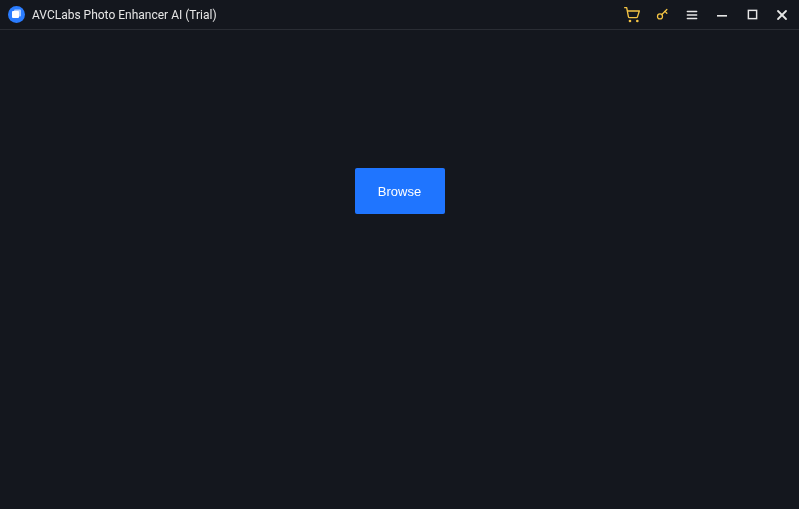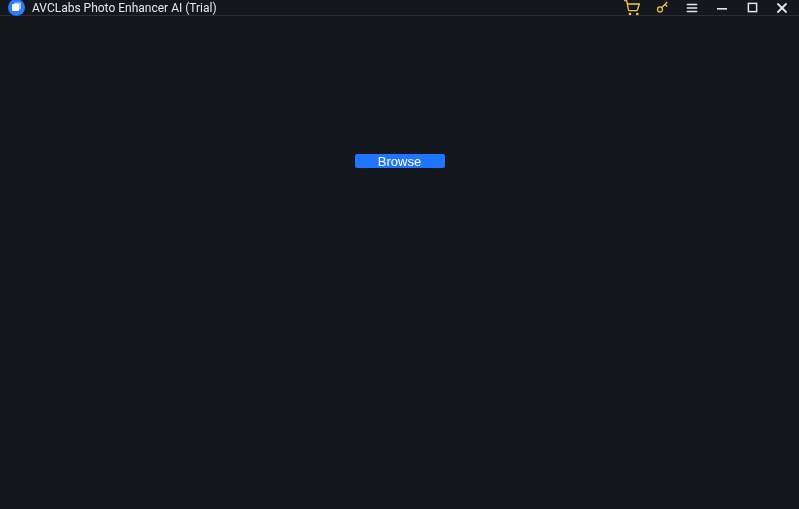--- a/index.html
+++ b/index.html
@@ -4,21 +4,21 @@
 <style>
   * { margin: 0; padding: 0; box-sizing: border-box; }
   html, body { width: 799px; height: 509px; overflow: hidden; }
   body {
     background: #14171e;
     font-family: -apple-system, "Segoe UI", Roboto, Arial, sans-serif;
     color: #d0d0d0;
     user-select: none;
   }
   .titlebar {
-    height: 16px;
+    height: 30px;
     background: #14171e;
     display: flex;
     align-items: center;
     padding: 0 8px 0 8px;
     border-bottom: 1px solid #2a2d34;
   }
   .titlebar-left {
     display: flex;
     align-items: center;
     gap: 7px;
@@ -73,21 +73,21 @@
     margin-bottom: 38px;
   }
   .drop-text {
     color: #7c7f88;
     font-size: 14px;
     font-weight: 400;
   }
   .browse-btn {
     margin-top: 56px;
     width: 90px;
-    height: 14px;
+    height: 46px;
     background: #1f75ff;
     color: #ffffff;
     border: none;
     border-radius: 2px;
     font-size: 13px;
     cursor: pointer;
   }
 </style>
 </head>
 <body>

